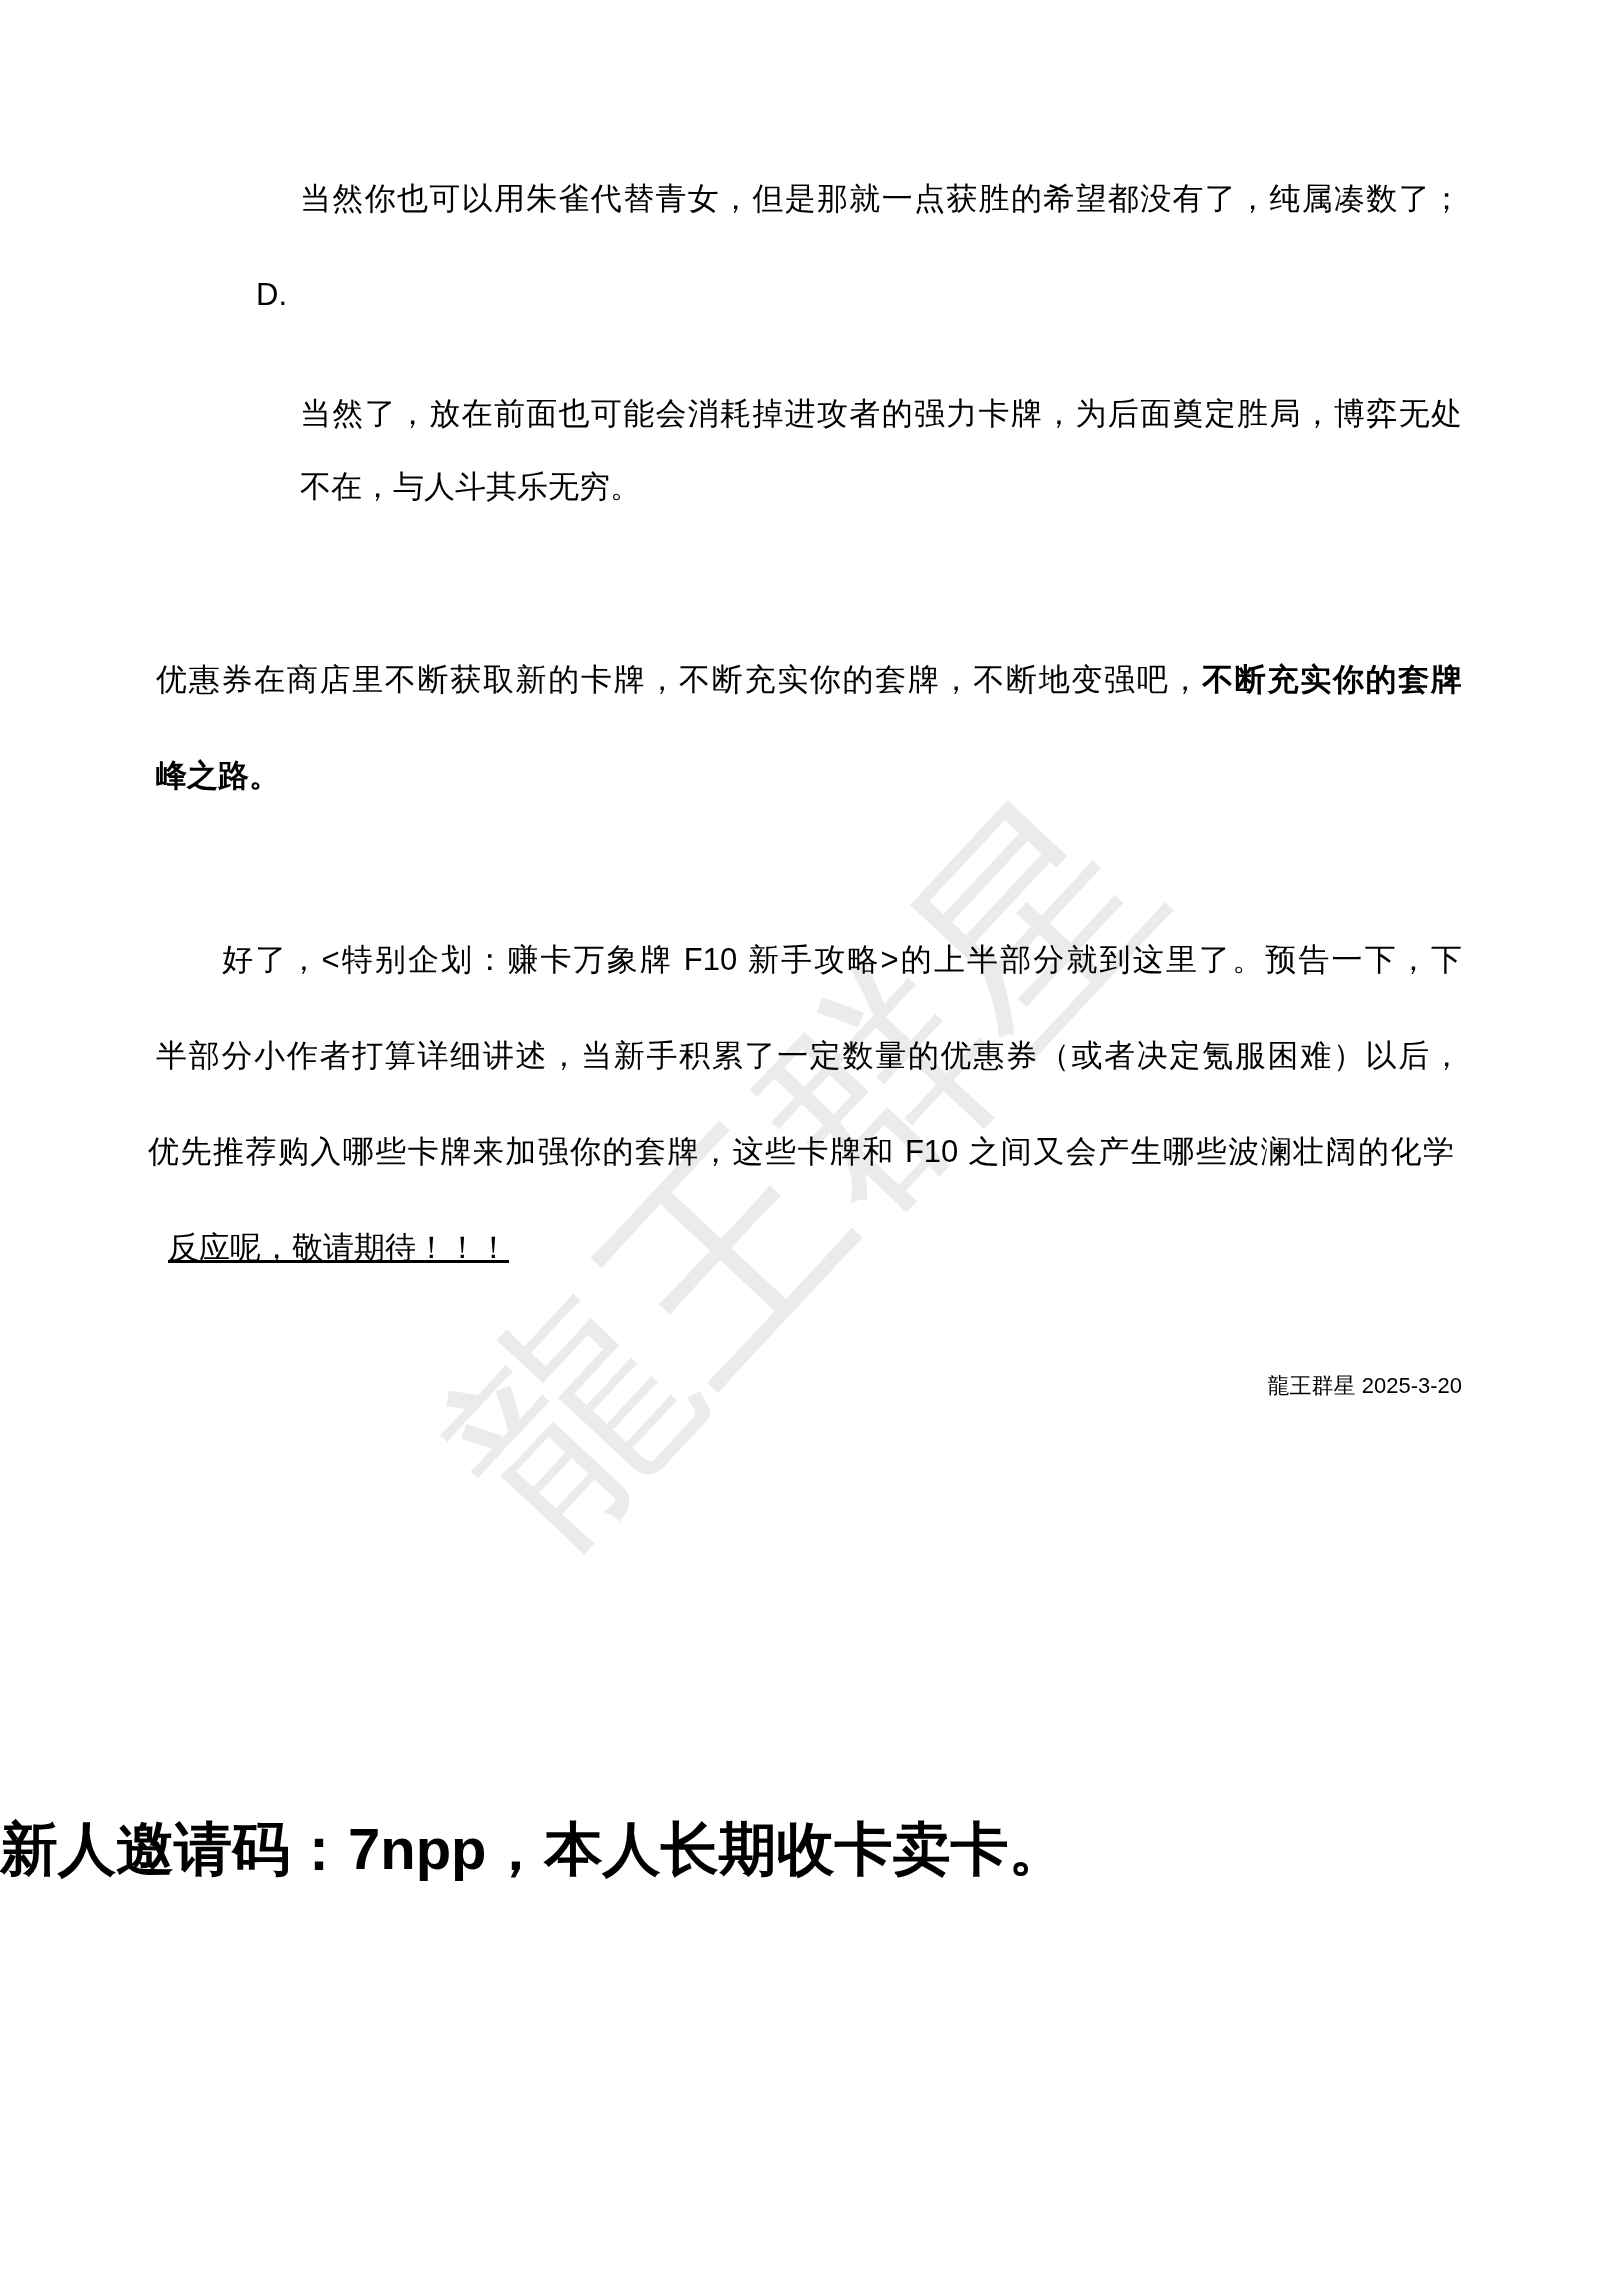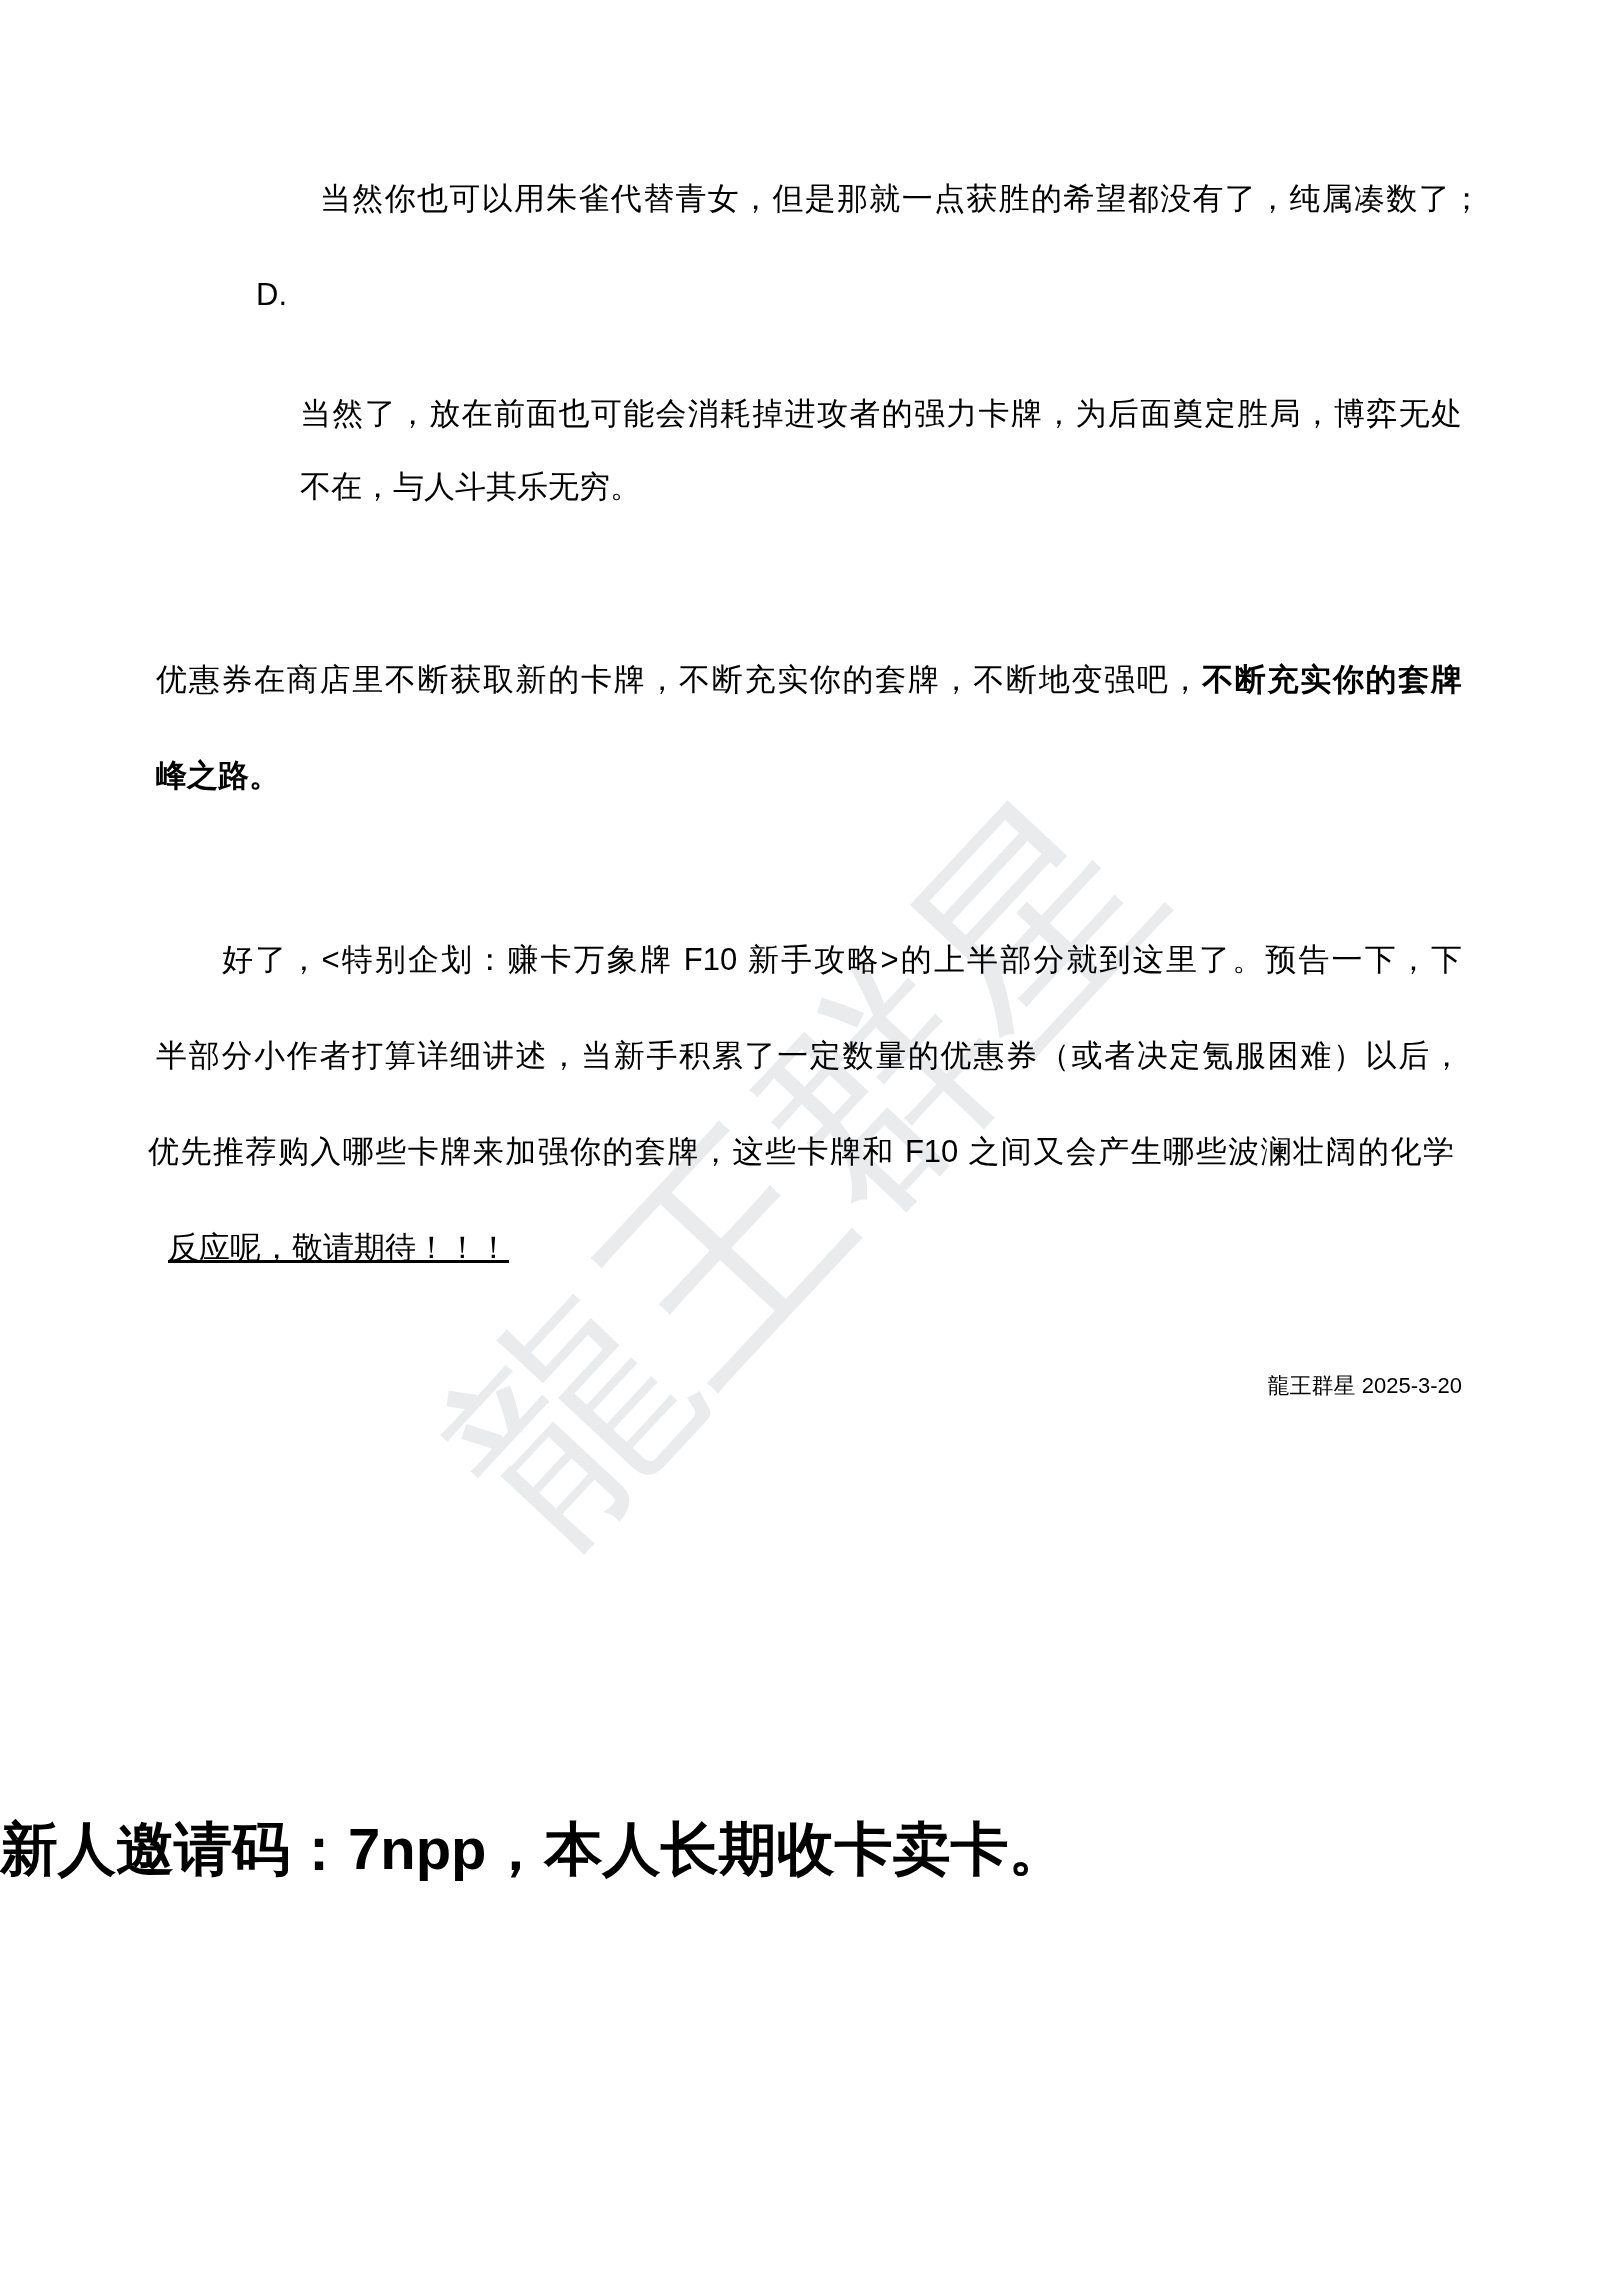--- a/index.html
+++ b/index.html
@@ -32,21 +32,21 @@
     font-size: 31px;
     line-height: 47px;
     height: 47px;
     overflow: hidden;
     z-index: 1;
   }
   .just { text-align: justify; text-align-last: justify; }
   .nowrap { white-space: nowrap; }
   .b { font-weight: bold; }
 
-  .l1  { top: 175px;  left: 300px; width: 1162px; margin-left: 20px; }
+  .l1  { top: 175px;  left: 300px; width: 1162px; }
   .l2lab { top: 271px; left: 256px; width: 41px; }
   .l2  { top: 271px;  left: 300px; width: 1162px; }
   .l3  { top: 348px;  left: 300px; width: 1162px; margin-top: 42px; }
   .l4  { top: 463px;  left: 300px; width: 1162px; }
   .l5  { top: 560px;  left: 222px; width: 1240px; }
   .l6  { top: 656px;  left: 156px; width: 1306px; }
   .l7  { top: 752px;  left: 156px; width: 1306px; }
   .l8  { top: 936px; left: 222px; width: 1240px; }
   .l9  { top: 1032px; left: 156px; width: 1306px; }
   .l10 { top: 1128px; left: 148px; width: 1306px; }

